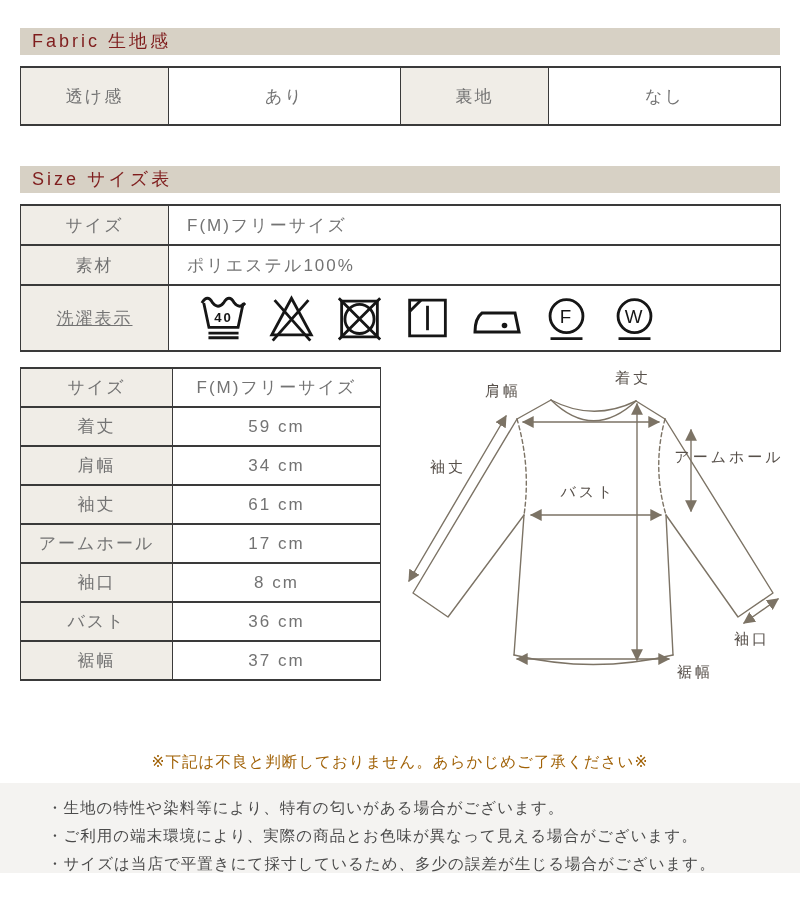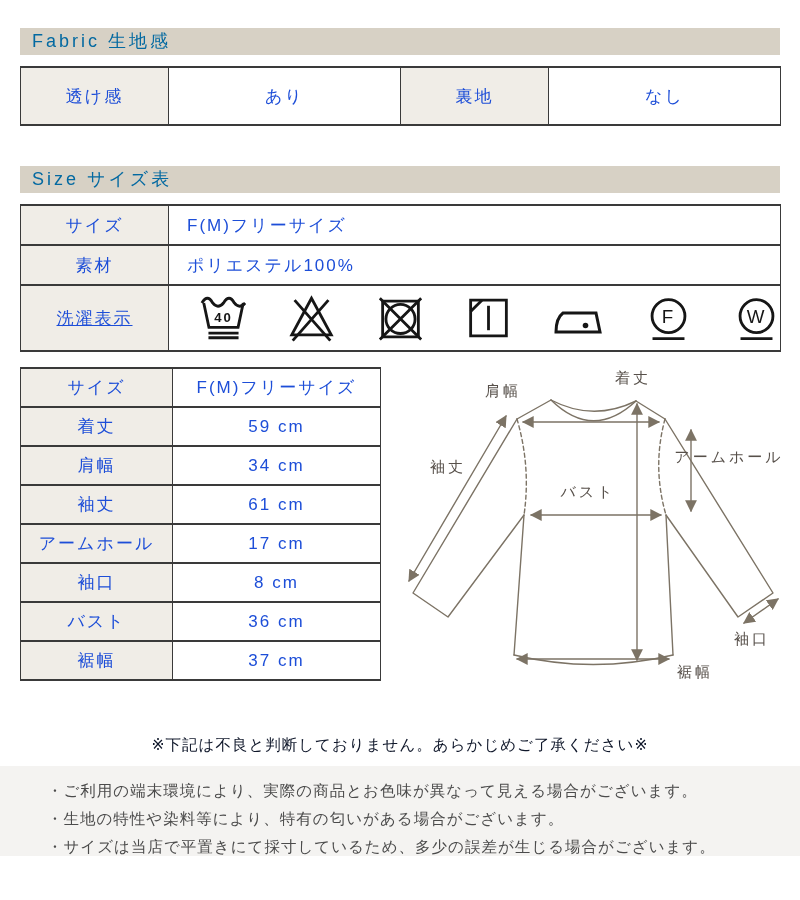--- a/index.html
+++ b/index.html
@@ -2,48 +2,48 @@
 <html><head>
 <meta charset="utf-8">
 <style>
   html,body{margin:0;padding:0;}
   body{
     width:800px;height:900px;overflow:hidden;background:#fff;
     font-family:"Liberation Sans","DejaVu Sans",sans-serif;
     color:#585856;
   }
   .section-bar{
-    margin:0 20px;background:var(--accent,#d7d1c5);color:#0369a1;
+    margin:0 20px;background:var(--accent,#d7d1c5);color:#7f1d1d;
     font-size:18px;letter-spacing:3px;padding:3px 12px;line-height:21px;
   }
   .bar-fabric{margin-top:28px;}
   .bar-size{margin-top:40px;}
   table{border-collapse:collapse;margin:11px 20px 0 20px;table-layout:fixed;}
   td{
     border-left:1px solid #3a3a3a;border-right:1px solid #3a3a3a;
     border-top:2px solid #3a3a3a;border-bottom:2px solid #3a3a3a;
-    text-align:center;font-size:17px;letter-spacing:2px;color:#1d4ed8;
+    text-align:center;font-size:17px;letter-spacing:2px;color:#737373;
     padding:0;
   }
   .fabric-table{width:760px;}
   .fabric-table td{height:56px;}
   .hcell{background:#f0ede7;}
   .spec-table{width:760px;}
   .spec-table td.val{text-align:left;padding-left:18px;}
   .spec-table tr.r1 td,.spec-table tr.r2 td{height:38px;}
   .spec-table tr.r3 td{height:64px;text-decoration:underline;}
-  .care-row{display:flex;align-items:center;gap:21px;padding-left:13px;justify-content:space-between;}
+  .care-row{display:flex;align-items:center;gap:21px;padding-left:13px;}
   .care-row svg{display:block;}
   .content-row{display:flex;align-items:flex-start;}
   .measure-table{width:360px;margin:15px 0 0 20px;}
   .measure-table td{height:37px;font-size:17px;}
   .diagram-wrap{width:420px;margin-top:3px;}
   .notice{
-    text-align:center;color:#0f172a;font-size:15.5px;letter-spacing:1px;
-    margin-top:16px;
+    text-align:center;color:#a16207;font-size:15.5px;letter-spacing:1px;
+    margin-top:33px;
   }
   .footer{
     margin-top:10px;background:#f4f3f1;height:90px;box-sizing:border-box;
     padding:11px 20px 0 47px;font-size:15.5px;line-height:28px;color:#4b4b4b;
     letter-spacing:1px;
   }
   .care-ic{stroke:#161616;fill:none;stroke-width:3;}
   .care-txt{fill:#161616;font-family:"Liberation Sans",sans-serif;}
   .garment{stroke:#7c7365;fill:none;stroke-width:1.4;stroke-linejoin:round;stroke-linecap:round;}
   .dashed{stroke-dasharray:4 3;}
@@ -212,16 +212,16 @@
       <text class="dim-label" x="207" y="142" text-anchor="middle">バスト</text>
       <text class="dim-label" x="371" y="289" text-anchor="middle">袖口</text>
       <text class="dim-label" x="314" y="322" text-anchor="middle">裾幅</text>
     </svg>
   </div>
 </div>
 
 <div class="notice">※下記は不良と判断しておりません。あらかじめご了承ください※</div>
 
 <div class="footer">
+  <div>・生地の特性や染料等により、特有の匂いがある場合がございます。</div>
   <div>・ご利用の端末環境により、実際の商品とお色味が異なって見える場合がございます。</div>
-  <div>・生地の特性や染料等により、特有の匂いがある場合がございます。</div>
   <div>・サイズは当店で平置きにて採寸しているため、多少の誤差が生じる場合がございます。</div>
 </div>
 
 </body></html>

